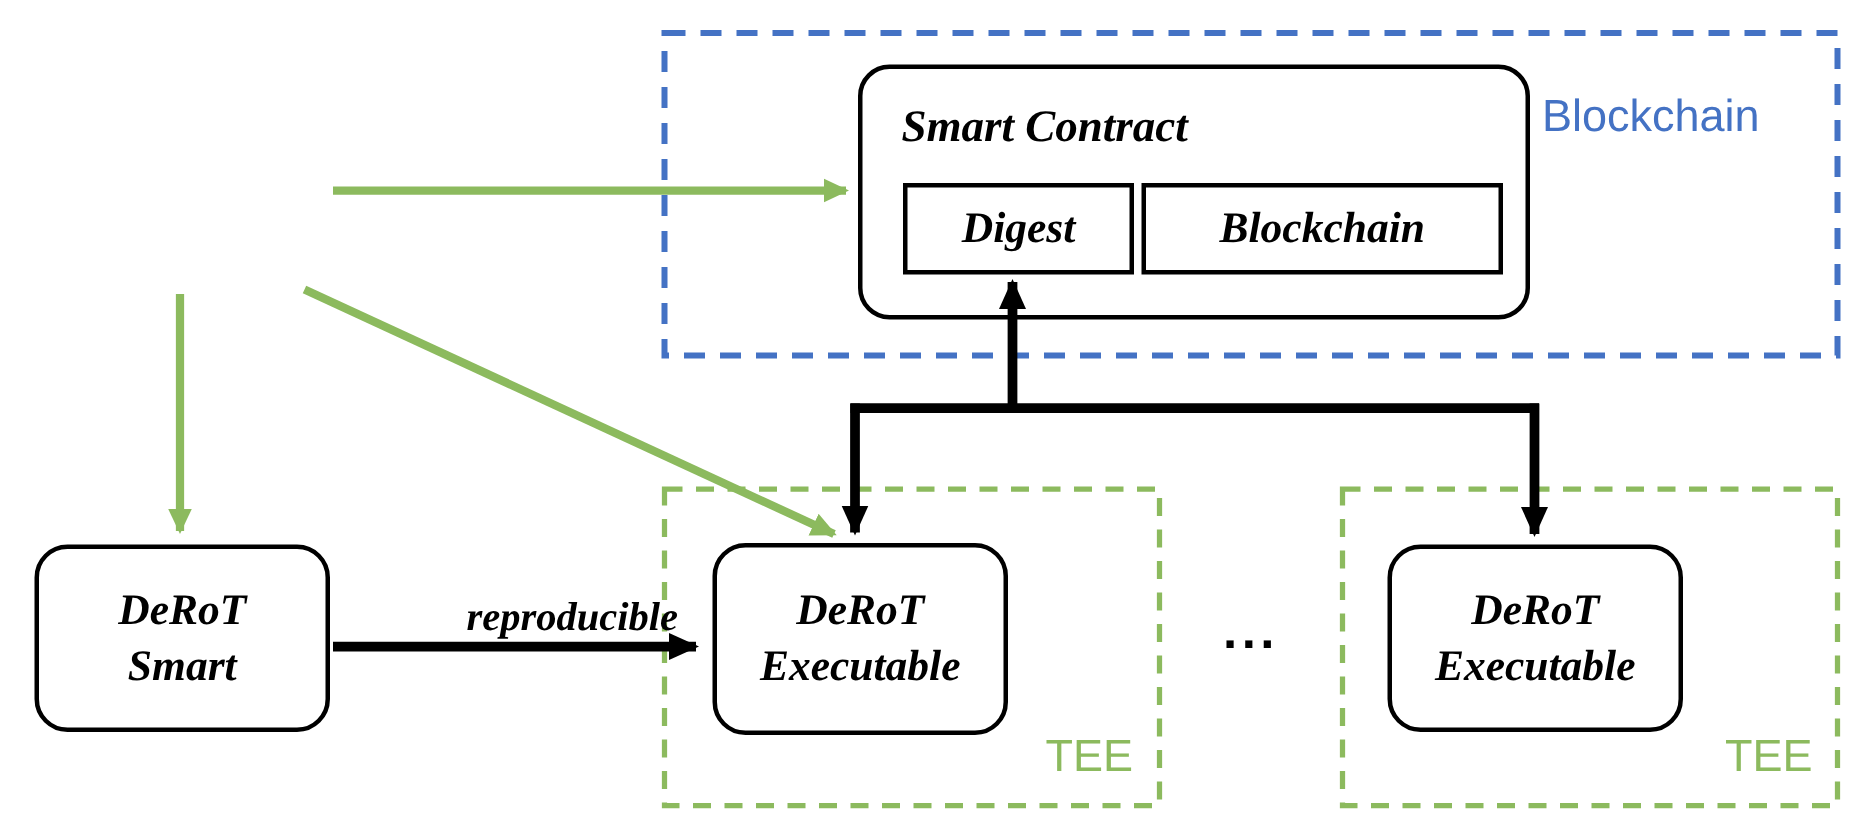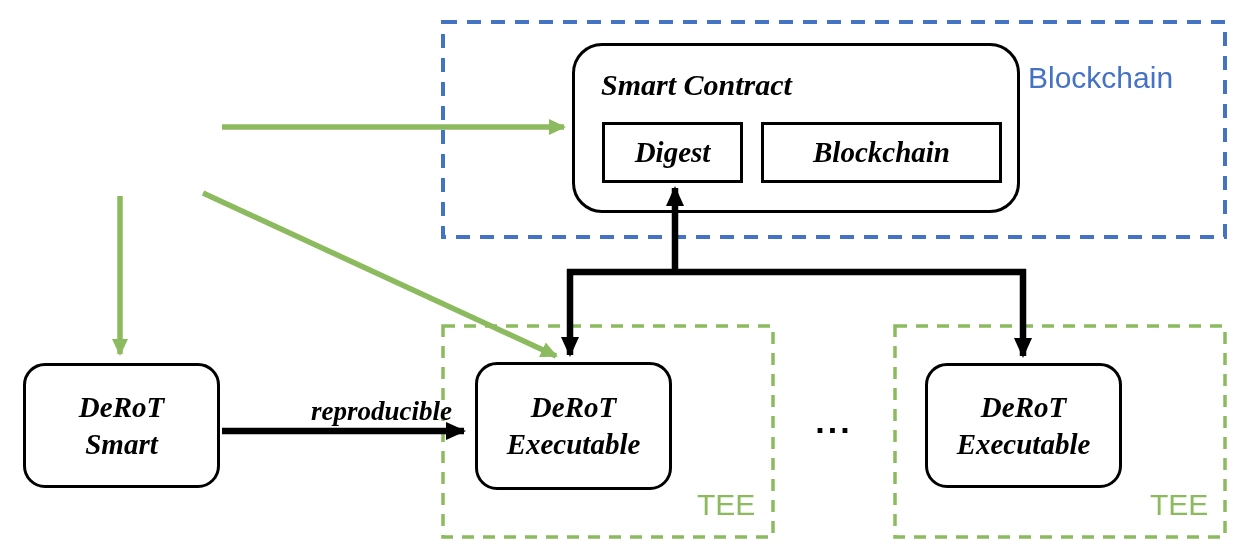--- a/index.html
+++ b/index.html
@@ -88,23 +88,23 @@
     <line x1="675" y1="275" x2="675" y2="188" class="stroke-black" stroke-width="6.5" marker-end="url(#head-black)"></line>
     <line x1="570" y1="269" x2="570" y2="355" class="stroke-black" stroke-width="6.5" marker-end="url(#head-black)"></line>
     <line x1="1023" y1="269" x2="1023" y2="356" class="stroke-black" stroke-width="6.5" marker-end="url(#head-black)"></line>
   </svg>
 
   <span class="region-label blue-text" style="left:1028px;top:42px;margin-top:20px;">Blockchain</span>
   <span class="region-label green-text" style="left:697px;top:489px;">TEE</span>
   <span class="region-label green-text" style="left:1150px;top:489px;">TEE</span>
 
 
-  <div class="node container" style="left:572px;top:43px;width:448px;height:170px;">
+  <div class="node container" style="left:572px;top:43px;width:448px;height:170px;border-radius:21px;">
     <span class="sc-title">Smart Contract</span>
-    <div class="inner-rect" style="left:27px;top:76px;width:141px;height:61px;">
+    <div class="inner-rect" style="left:27px;top:76px;width:154px;height:61px;">
       <span>Digest</span>
     </div>
     <div class="inner-rect" style="left:186px;top:76px;width:241px;height:61px;">
       <span>Blockchain</span>
     </div>
   </div>
 
   <div class="node" style="left:23px;top:363px;width:197px;height:125px;">
     <span>DeRoT</span>
     <span>Smart</span>

